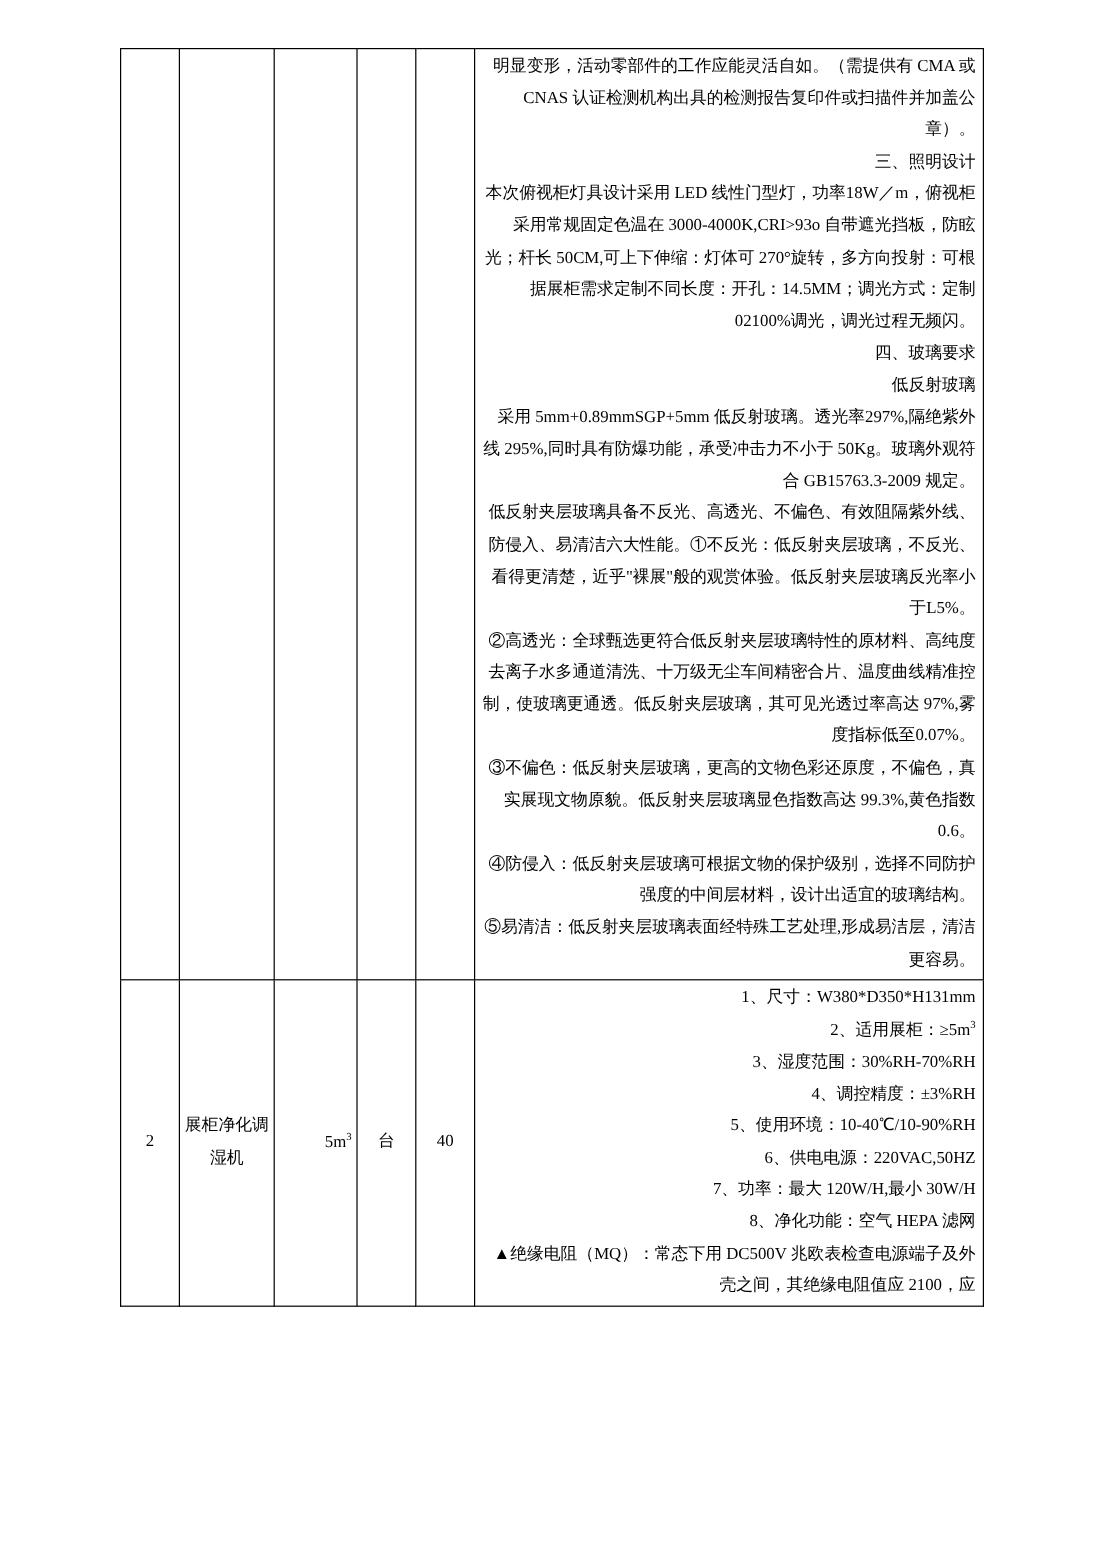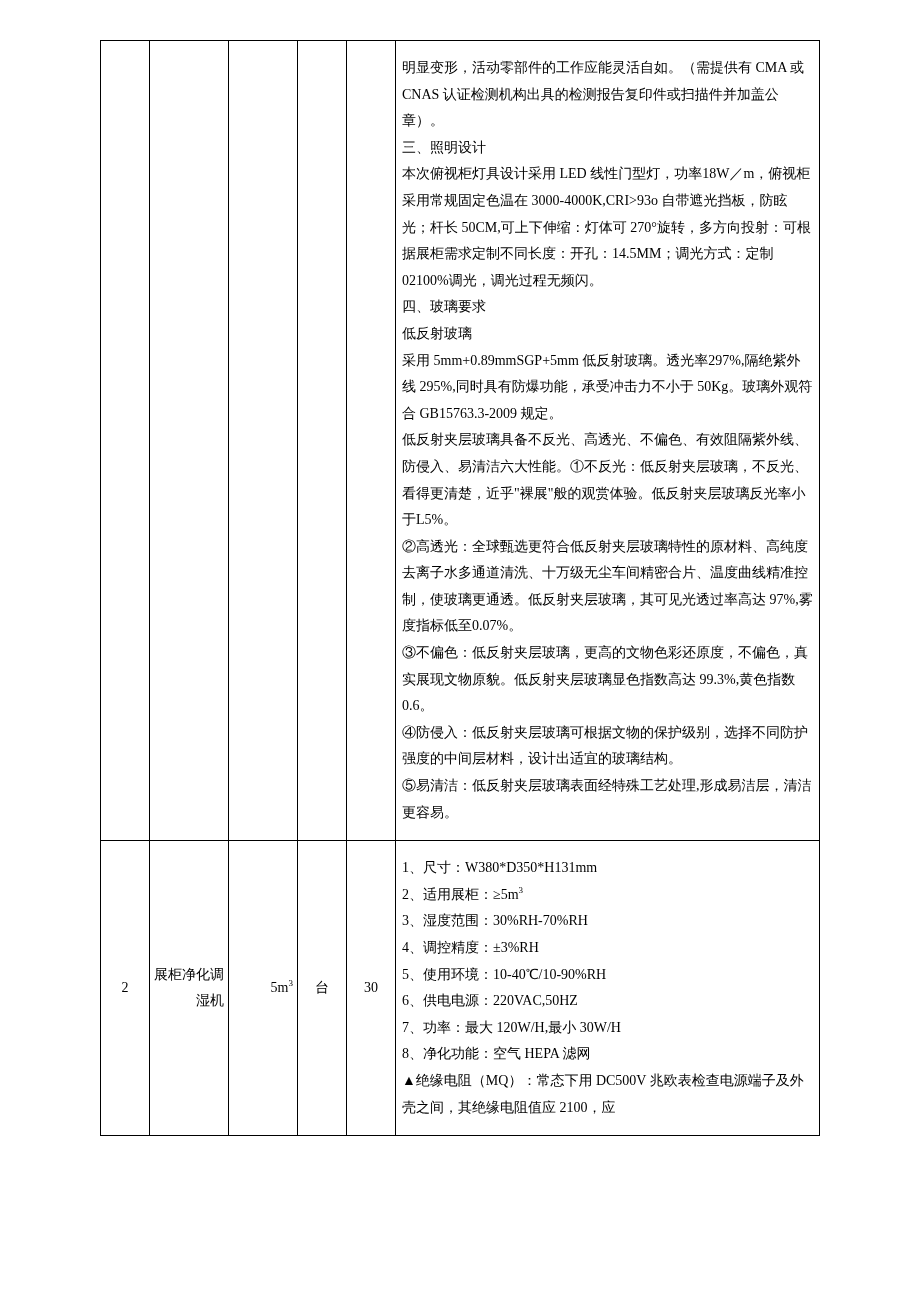--- a/index.html
+++ b/index.html
@@ -1,40 +1,40 @@
 <!DOCTYPE html>
 <html><head>
 <meta charset="utf-8">
 <style>
 body{margin:0;padding:40px 100px;font-family:"SimSun","宋体",serif;font-size:14px;line-height:1.9;color:#000;background:#fff}
 table{border-collapse:collapse;width:100%;table-layout:fixed}
 td{border:1px solid #000;padding:2px 4px;vertical-align:middle;word-wrap:break-word}
 .c1{width:40px;text-align:center}
-.c2{width:70px;text-align:right}
+.c2{width:70px;text-align:center}
 .c3{width:60px;text-align:right}
 .c4{width:40px;text-align:center}
 .c5{width:40px;text-align:center}
-.c6{text-align:left;vertical-align:top;padding:14px 6px}
+.c6{text-align:right;vertical-align:top;padding:2px 6px}
 sup{font-size:9px}
 </style>
 </head>
 <body>
 
 <table>
 <tbody>
 <tr>
 <td class="c1"></td>
 <td class="c2"></td>
 <td class="c3"></td>
 <td class="c4"></td>
 <td class="c5"></td>
 <td class="c6">明显变形，活动零部件的工作应能灵活自如。（需提供有 CMA 或 CNAS 认证检测机构出具的检测报告复印件或扫描件并加盖公章）。<br>三、照明设计<br>本次俯视柜灯具设计采用 LED 线性门型灯，功率18W／m，俯视柜采用常规固定色温在 3000-4000K,CRI&gt;93o 自带遮光挡板，防眩光；杆长 50CM,可上下伸缩：灯体可 270°旋转，多方向投射：可根据展柜需求定制不同长度：开孔：14.5MM；调光方式：定制 02100%调光，调光过程无频闪。<br>四、玻璃要求<br>低反射玻璃<br>采用 5mm+0.89mmSGP+5mm 低反射玻璃。透光率297%,隔绝紫外线 295%,同时具有防爆功能，承受冲击力不小于 50Kg。玻璃外观符合 GB15763.3-2009 规定。<br>低反射夹层玻璃具备不反光、高透光、不偏色、有效阻隔紫外线、防侵入、易清洁六大性能。①不反光：低反射夹层玻璃，不反光、看得更清楚，近乎"裸展"般的观赏体验。低反射夹层玻璃反光率小于L5%。<br>②高透光：全球甄选更符合低反射夹层玻璃特性的原材料、高纯度去离子水多通道清洗、十万级无尘车间精密合片、温度曲线精准控制，使玻璃更通透。低反射夹层玻璃，其可见光透过率高达 97%,雾度指标低至0.07%。<br>③不偏色：低反射夹层玻璃，更高的文物色彩还原度，不偏色，真实展现文物原貌。低反射夹层玻璃显色指数高达 99.3%,黄色指数 0.6。<br>④防侵入：低反射夹层玻璃可根据文物的保护级别，选择不同防护强度的中间层材料，设计出适宜的玻璃结构。<br>⑤易清洁：低反射夹层玻璃表面经特殊工艺处理,形成易洁层，清洁更容易。</td>
 </tr>
 <tr>
 <td class="c1">2</td>
 <td class="c2">展柜净化调湿机</td>
 <td class="c3">5m<sup>3</sup></td>
 <td class="c4">台</td>
-<td class="c5">30</td>
+<td class="c5">40</td>
 <td class="c6">1、尺寸：W380*D350*H131mm<br>2、适用展柜：≥5m<sup>3</sup><br>3、湿度范围：30%RH-70%RH<br>4、调控精度：±3%RH<br>5、使用环境：10-40℃/10-90%RH<br>6、供电电源：220VAC,50HZ<br>7、功率：最大 120W/H,最小 30W/H<br>8、净化功能：空气 HEPA 滤网<br>▲绝缘电阻（MQ）：常态下用 DC500V 兆欧表检查电源端子及外壳之间，其绝缘电阻值应 2100，应</td>
 </tr>
 </tbody>
 </table>
 
 </body></html>

